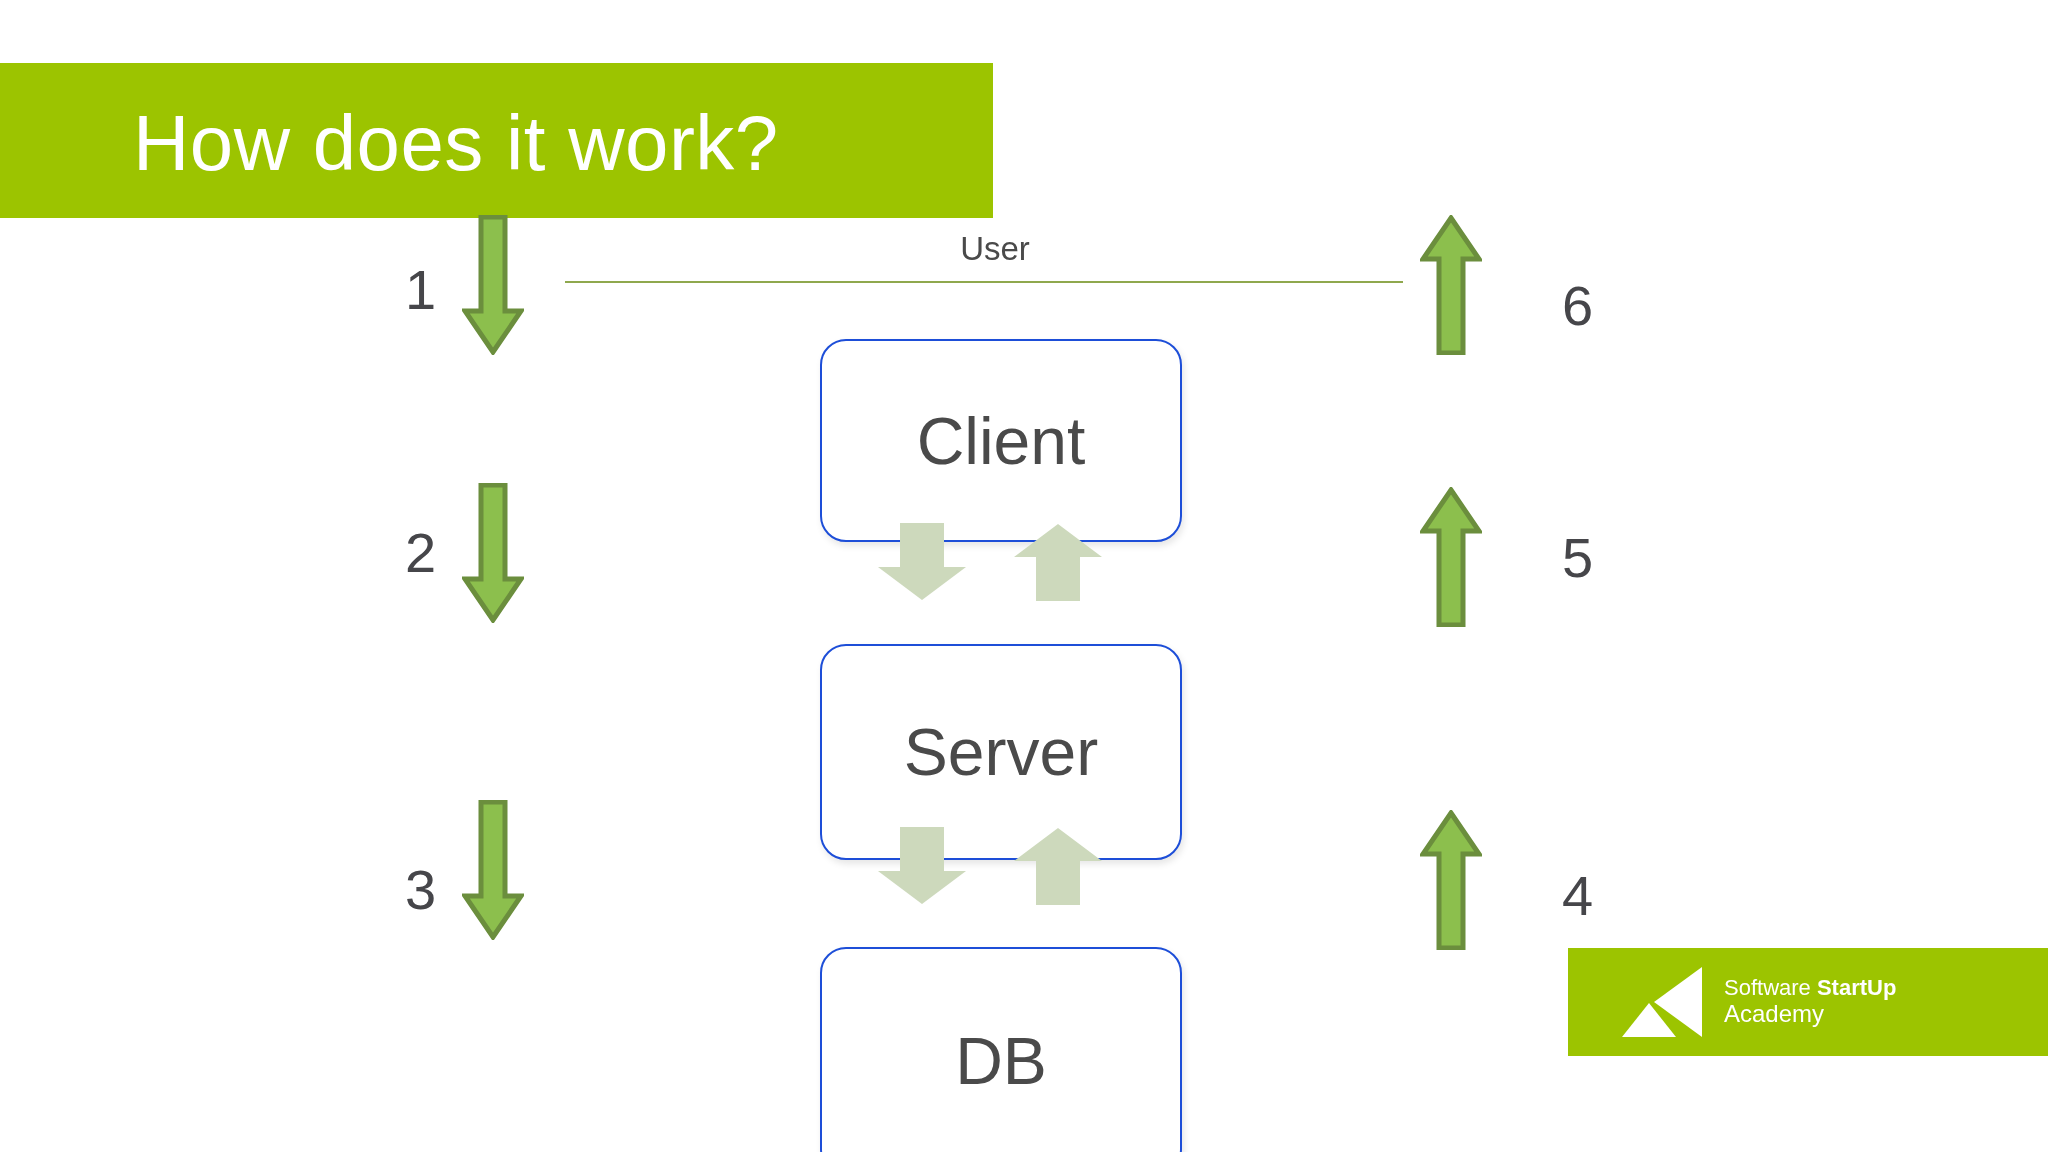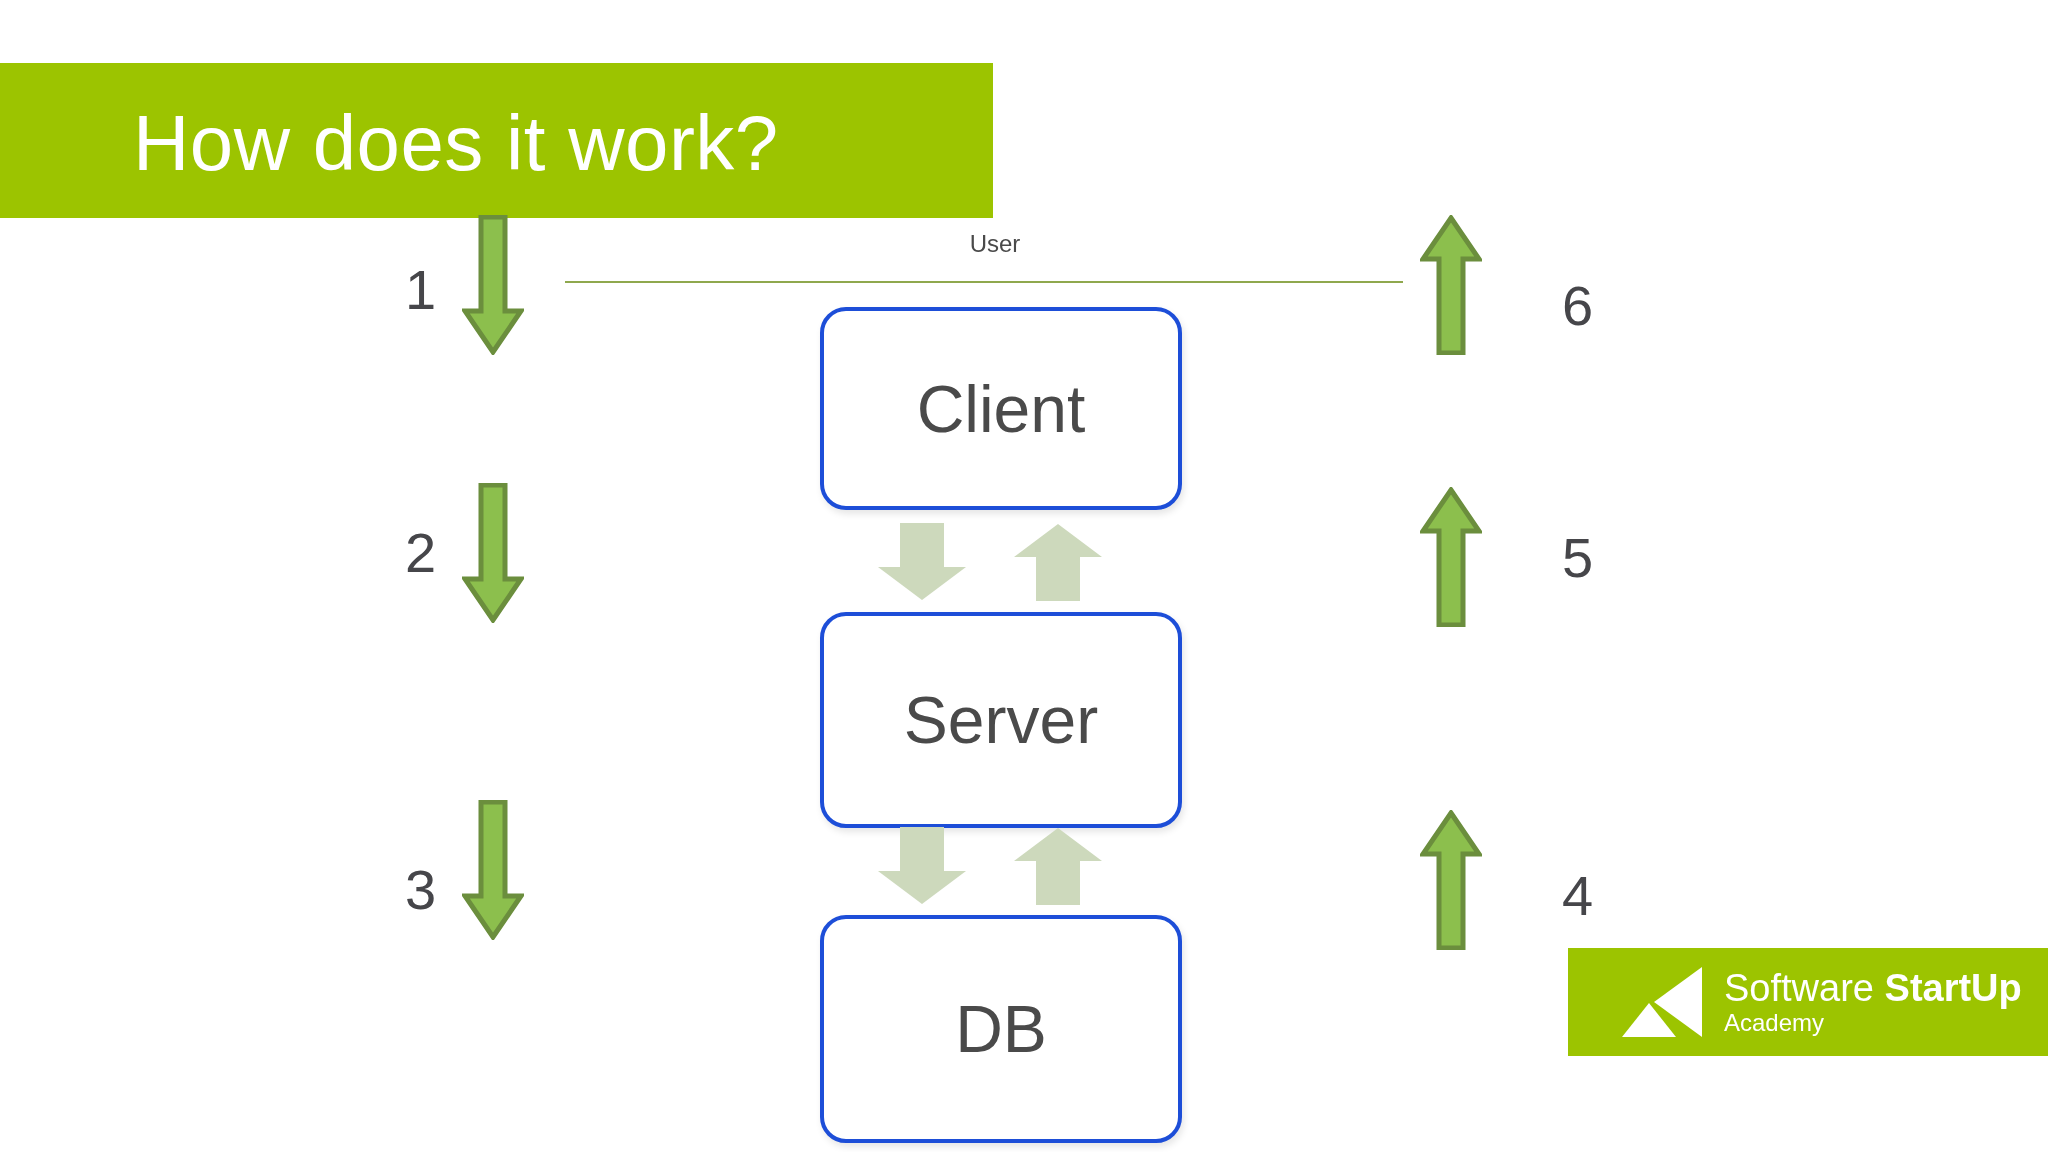--- a/index.html
+++ b/index.html
@@ -39,21 +39,21 @@
     line-height: 1;
   }
 
   
   .user-label {
     position: absolute;
     left: 900px;
     top: 232px;
     width: 190px;
     text-align: center;
-    font-size: 24px;
+    font-size: 33px;
     font-weight: 300;
     color: #4a4a4a;
     line-height: 1;
   }
   .user-rule {
     position: absolute;
     left: 565px;
     top: 281px;
     width: 838px;
     height: 2px;
@@ -89,28 +89,29 @@
   .big-arrow.d3 { left: 462px; top: 800px; }
   .big-arrow.u6 { left: 1420px; top: 215px; }
   .big-arrow.u5 { left: 1420px; top: 487px; }
   .big-arrow.u4 { left: 1420px; top: 810px; }
 
   
   .node-box {
     position: absolute;
     left: 820px;
     width: 362px;
-    border: 4px solid #1d4ed8;
+    border: 2px solid #1d4ed8;
     border-radius: 26px;
     background: #ffffff;
     box-sizing: border-box;
     display: flex;
     align-items: center;
     justify-content: center;
     box-shadow: 2px 4px 7px rgba(0,0,0,0.10);
+    margin-top: 32px;
   }
   .node-label {
     font-size: 66px;
     font-weight: 300;
     color: #4a4a4a;
     line-height: 1;
   }
   .node-box.client { top: 307px; height: 203px; }
   .node-box.server { top: 612px; height: 216px; }
   .node-box.db     { top: 915px; height: 228px; }
@@ -144,21 +145,21 @@
     margin-left: 52px;
     margin-right: 22px;
     flex: 0 0 auto;
   }
   .logo-mark svg { display: block; width: 100%; height: 100%; }
   .logo-text {
     color: #ffffff;
     line-height: 1.12;
   }
   .logo-line1 {
-    font-size: 38px;
+    font-size: 22px;
     font-weight: 300;
     white-space: nowrap;
   }
   .logo-line1 .bold { font-weight: 700; }
   .logo-line2 {
     font-size: 24px;
     font-weight: 300;
     white-space: nowrap;
   }
 </style>

